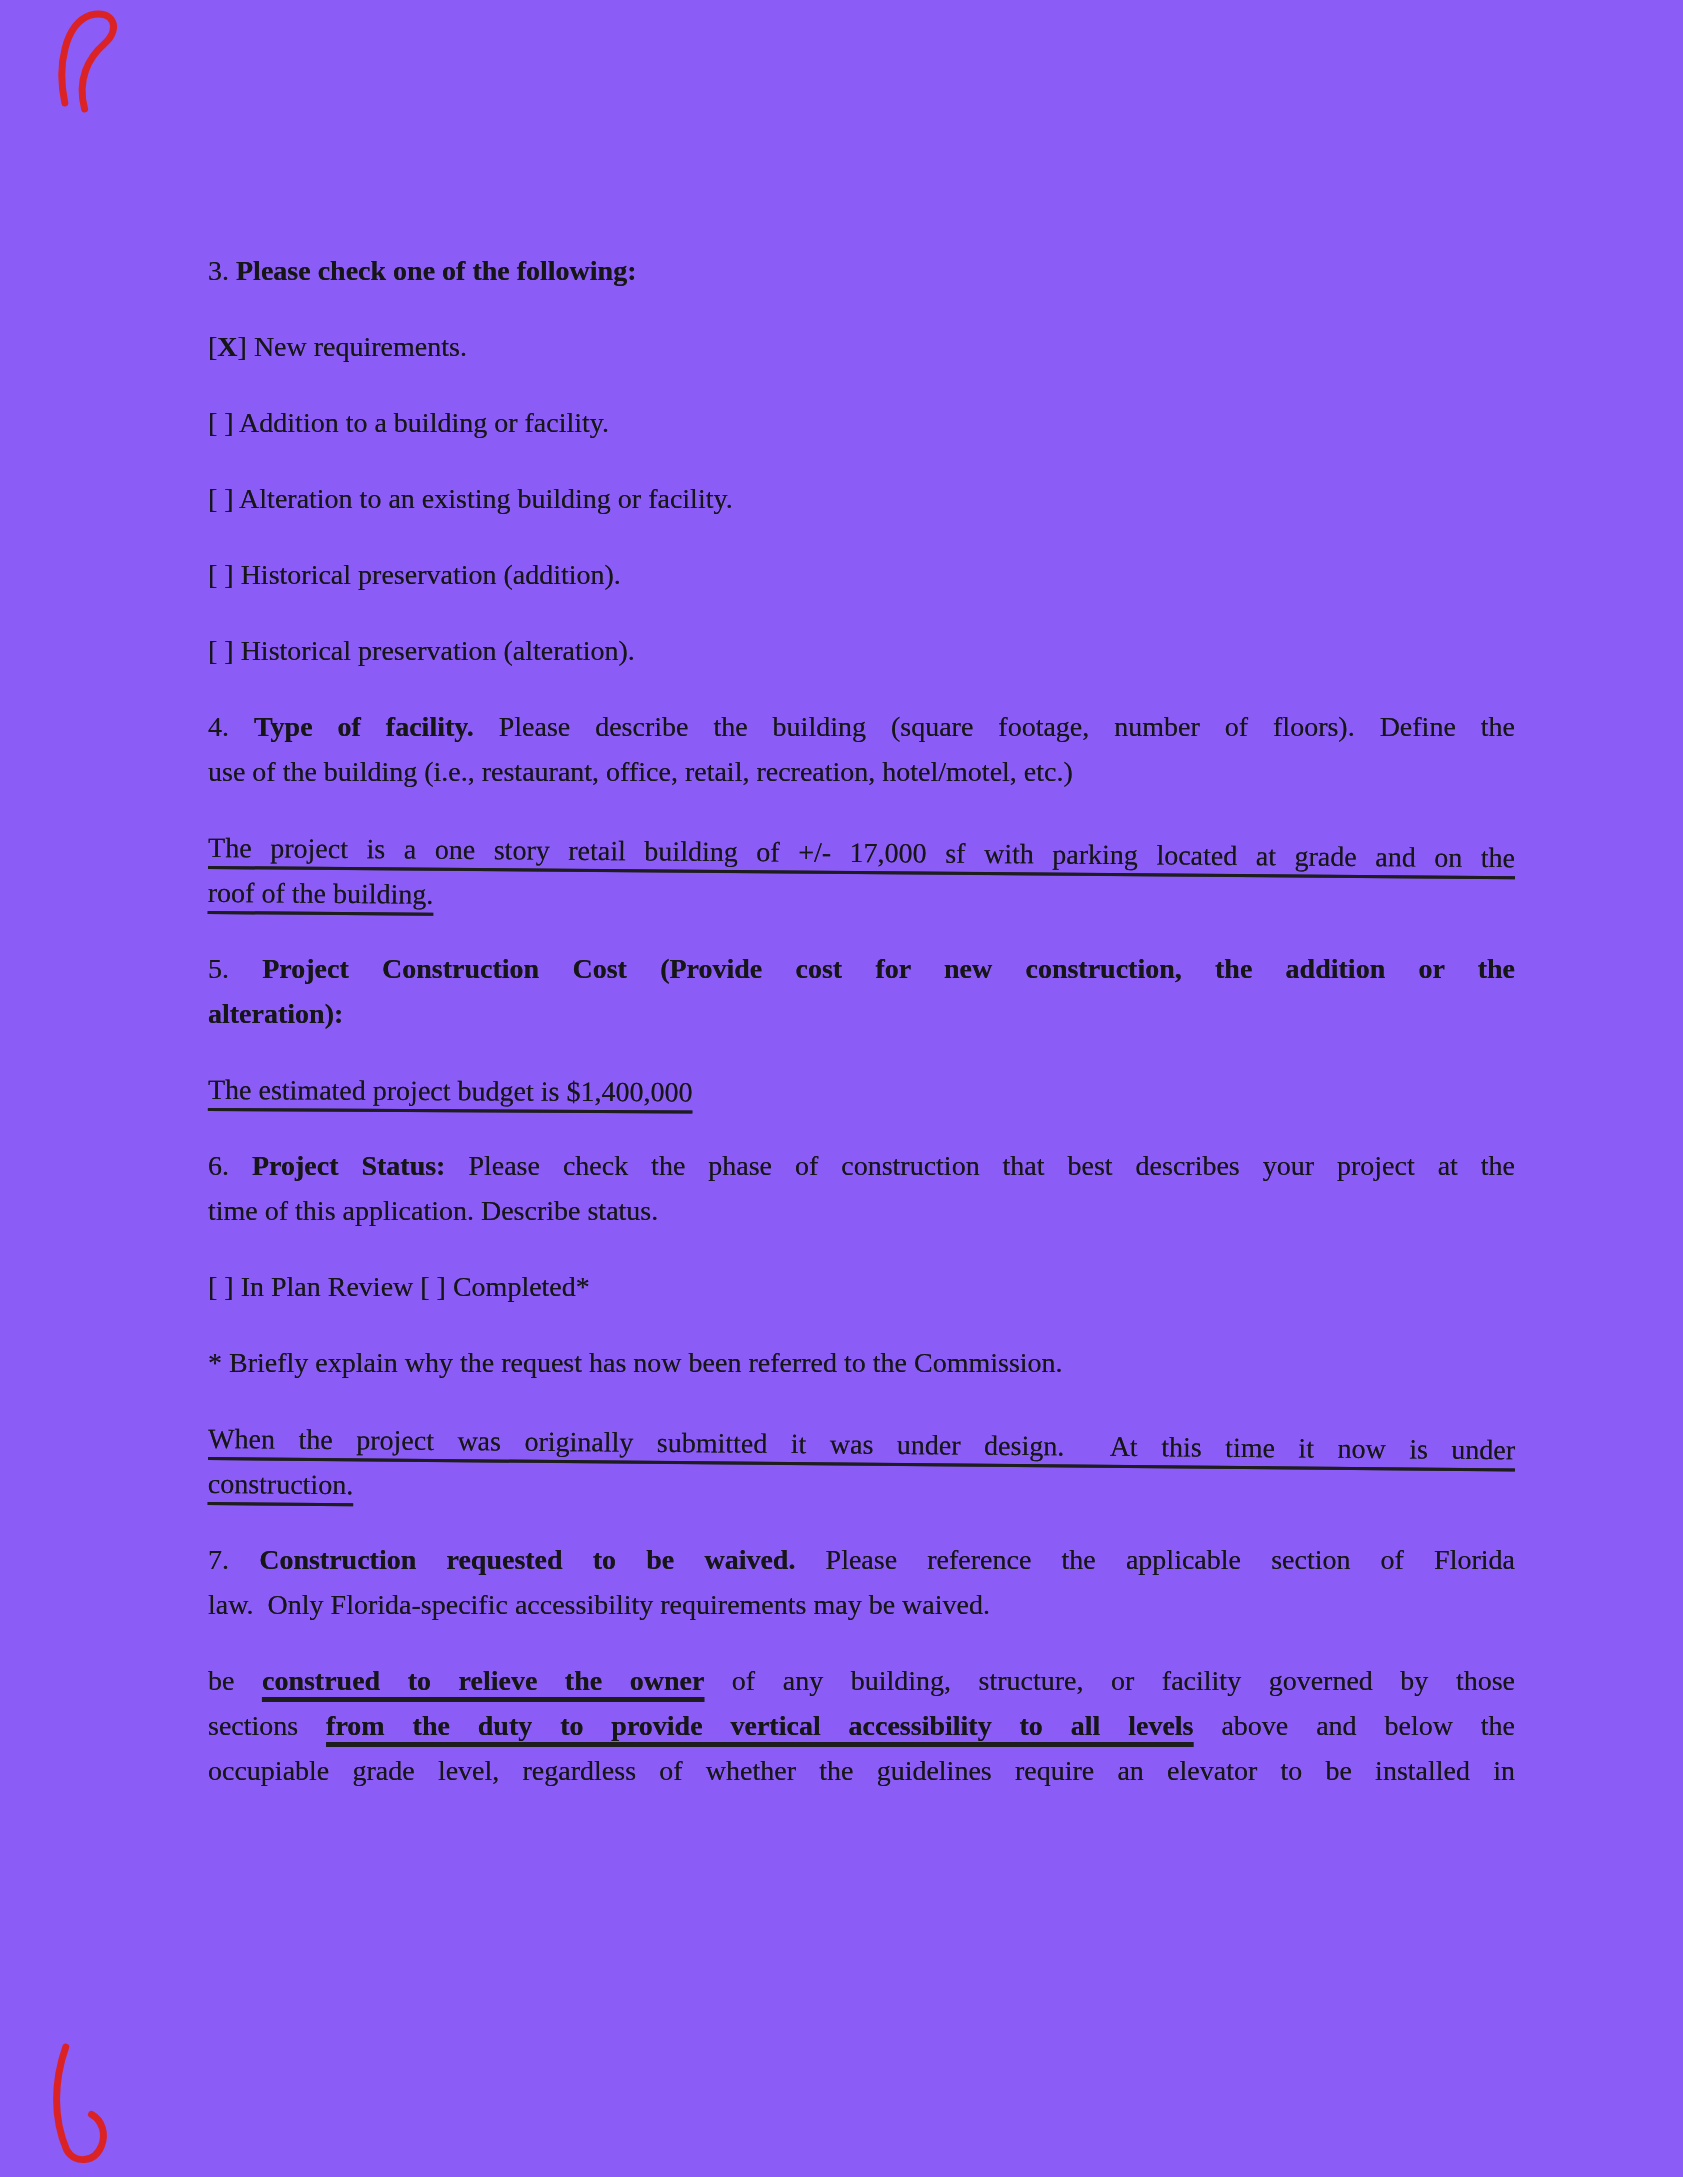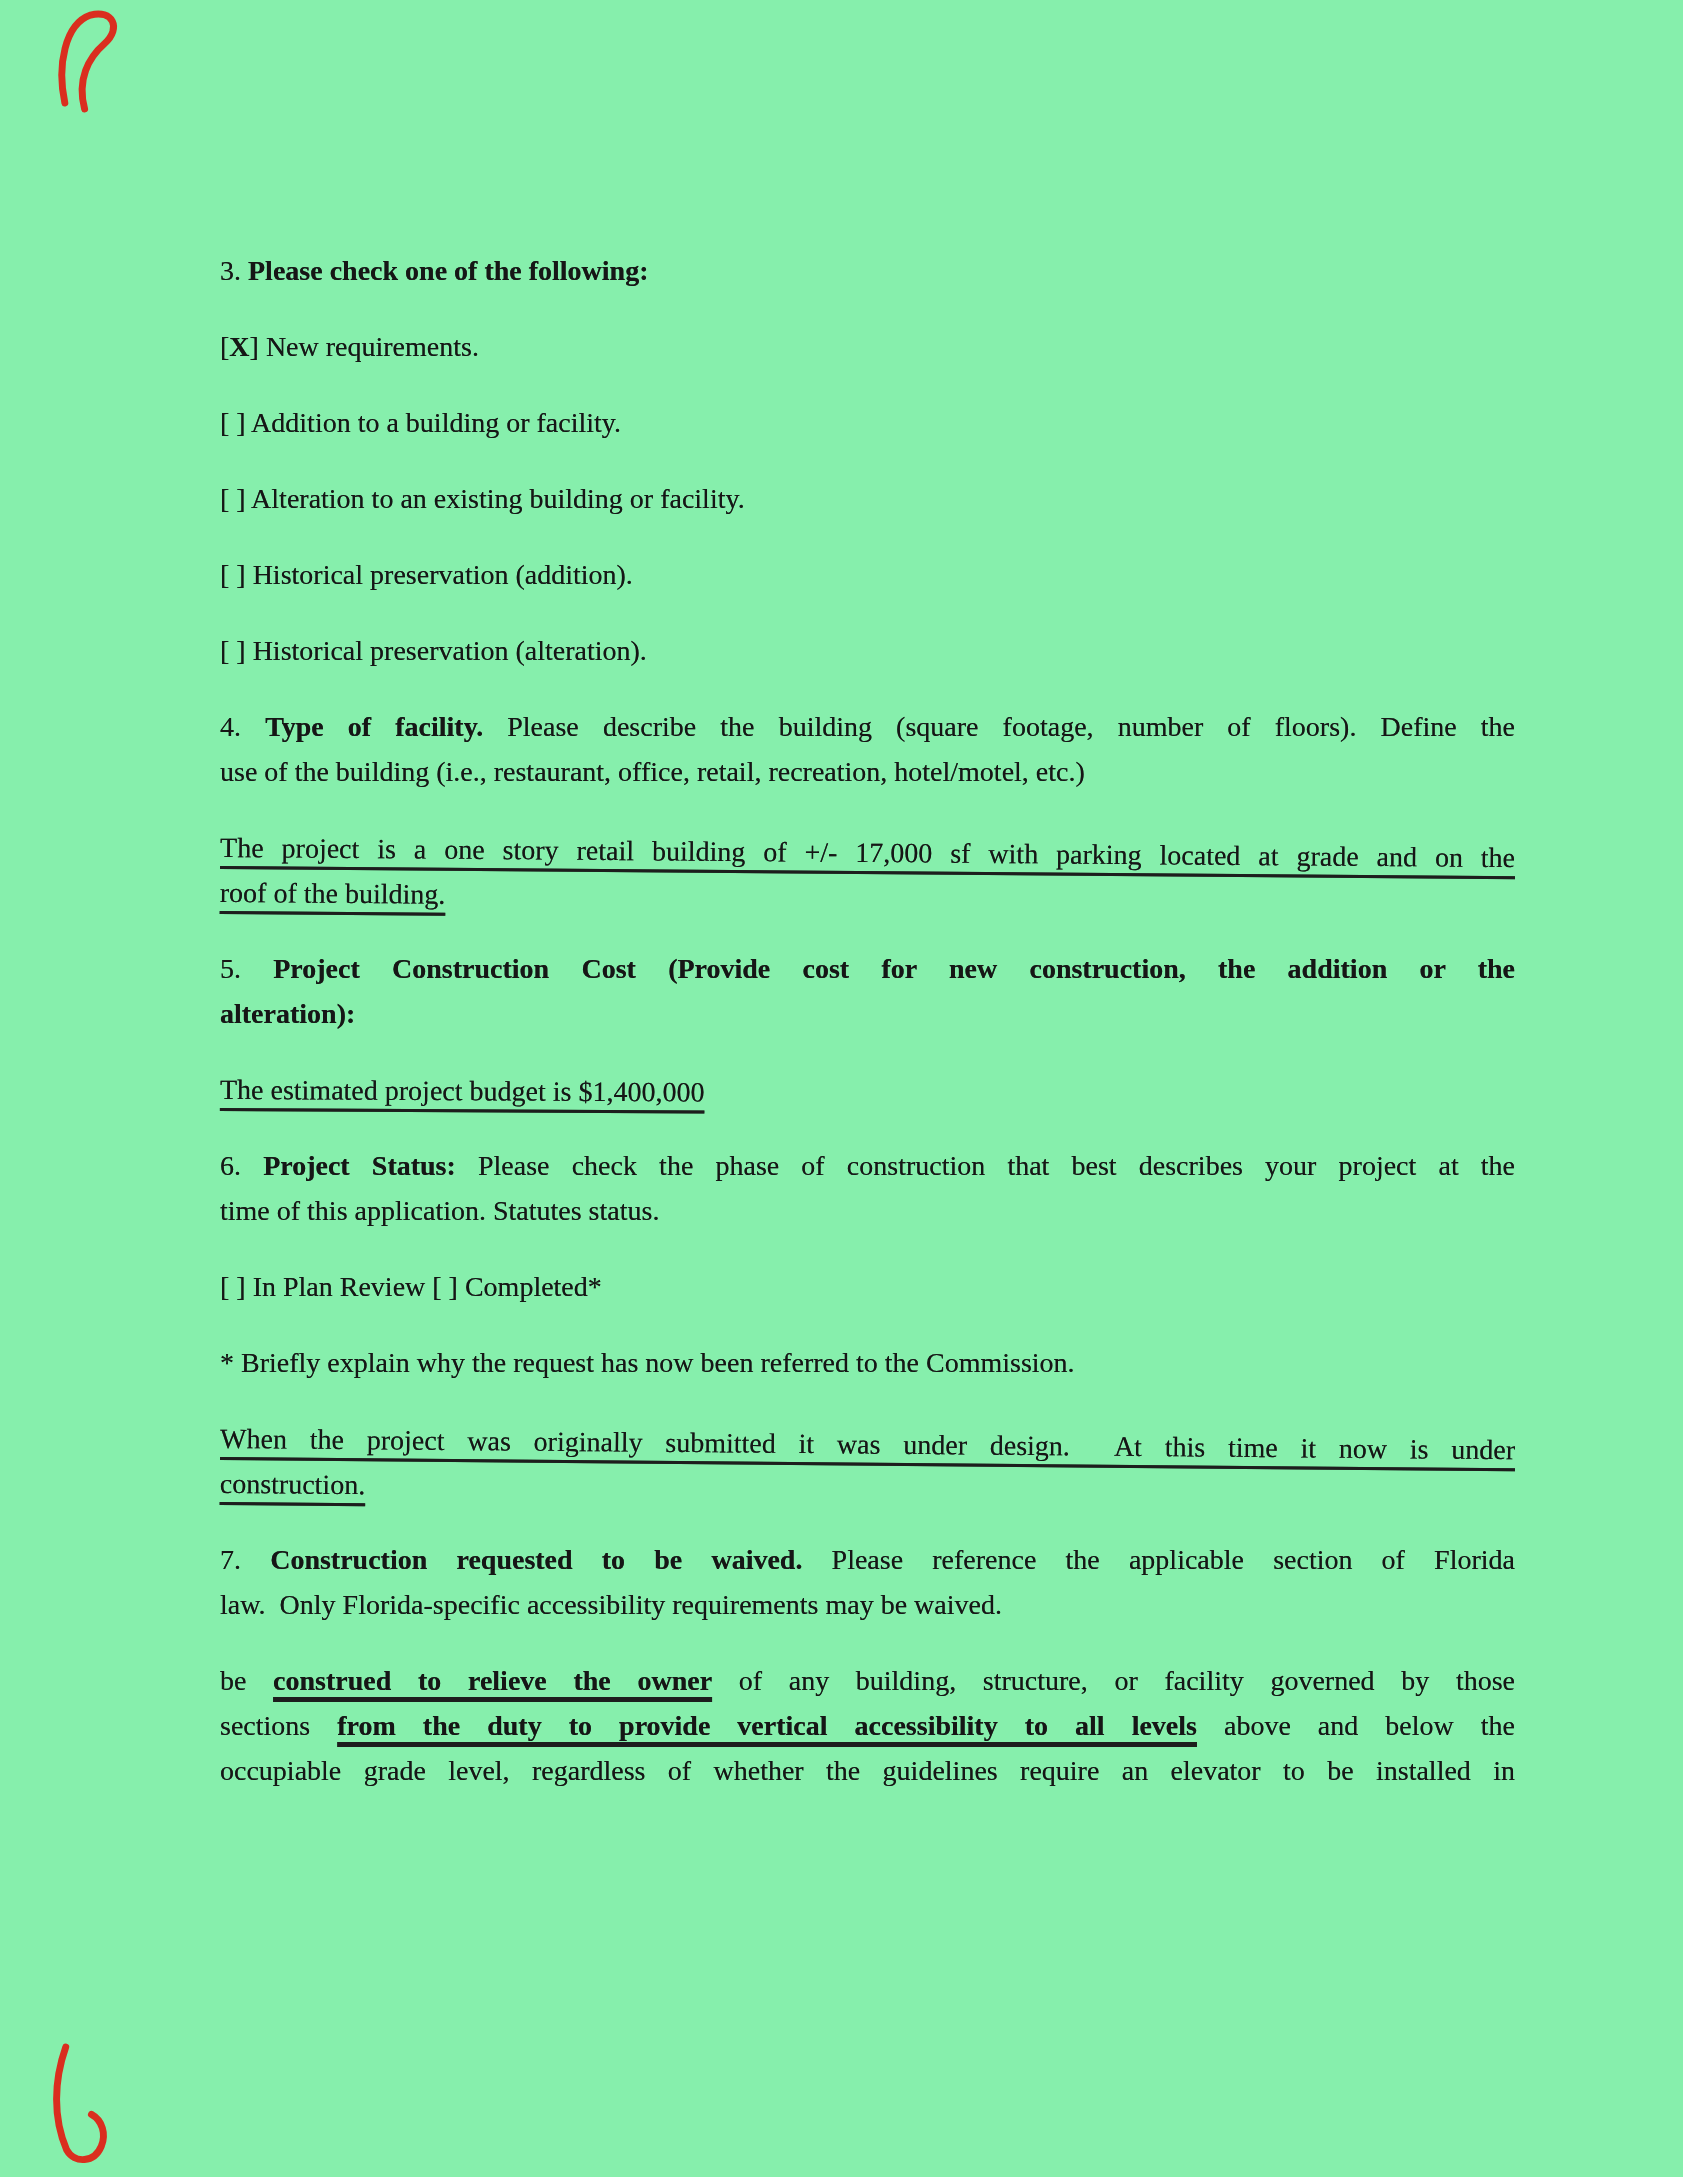--- a/index.html
+++ b/index.html
@@ -11,22 +11,21 @@
     width: 1683px;
     height: 2177px;
     position: relative;
     overflow: hidden;
     font-family: "Liberation Serif", "DejaVu Serif", serif;
     color: #161616;
   }
   .sheet {
     position: absolute;
     inset: 0;
-    background: #86efac;
-    padding-left: 12px;
+    background: #8b5cf6;
   }
   .flow {
     padding: 248px 168px 0 208px;
     font-size: 28px;
     line-height: 45px;
     text-rendering: optimizeLegibility;
   }
   .block { margin-top: 31px; }
   .block:first-child { margin-top: 0; }
   .line { text-align: left; }
@@ -91,21 +90,21 @@
       </div>
       <div class="block">
         <div class="line fill"><span>5. </span><span class="b">Project Construction Cost (Provide cost for new construction, the addition or the</span></div>
         <div class="line"><span class="b">alteration):</span></div>
       </div>
       <div class="block tilt-b">
         <div class="line"><span class="u">The estimated project budget is $1,400,000</span></div>
       </div>
       <div class="block">
         <div class="line fill"><span>6. </span><span class="b">Project Status:</span><span> Please check the phase of construction that best describes your project at the</span></div>
-        <div class="line"><span>time of this application. Statutes status.</span></div>
+        <div class="line"><span>time of this application. Describe status.</span></div>
       </div>
       <div class="block">
         <div class="line"><span>[ ] In Plan Review [ ] Completed*</span></div>
       </div>
       <div class="block">
         <div class="line"><span>* Briefly explain why the request has now been referred to the Commission.</span></div>
       </div>
       <div class="block tilt-c">
         <div class="line fill"><span class="u">When the project was originally submitted it was under design.&nbsp; At this time it now is under</span></div>
         <div class="line"><span class="u">construction.</span></div>

